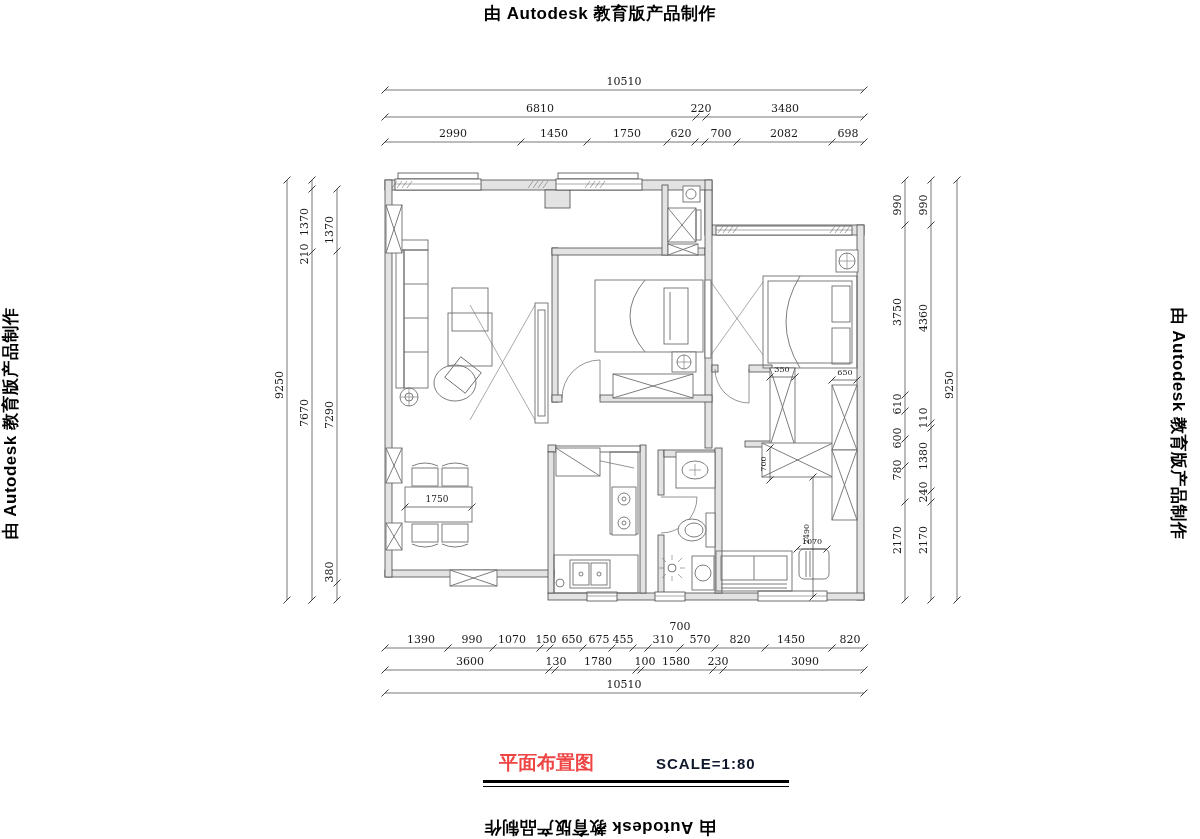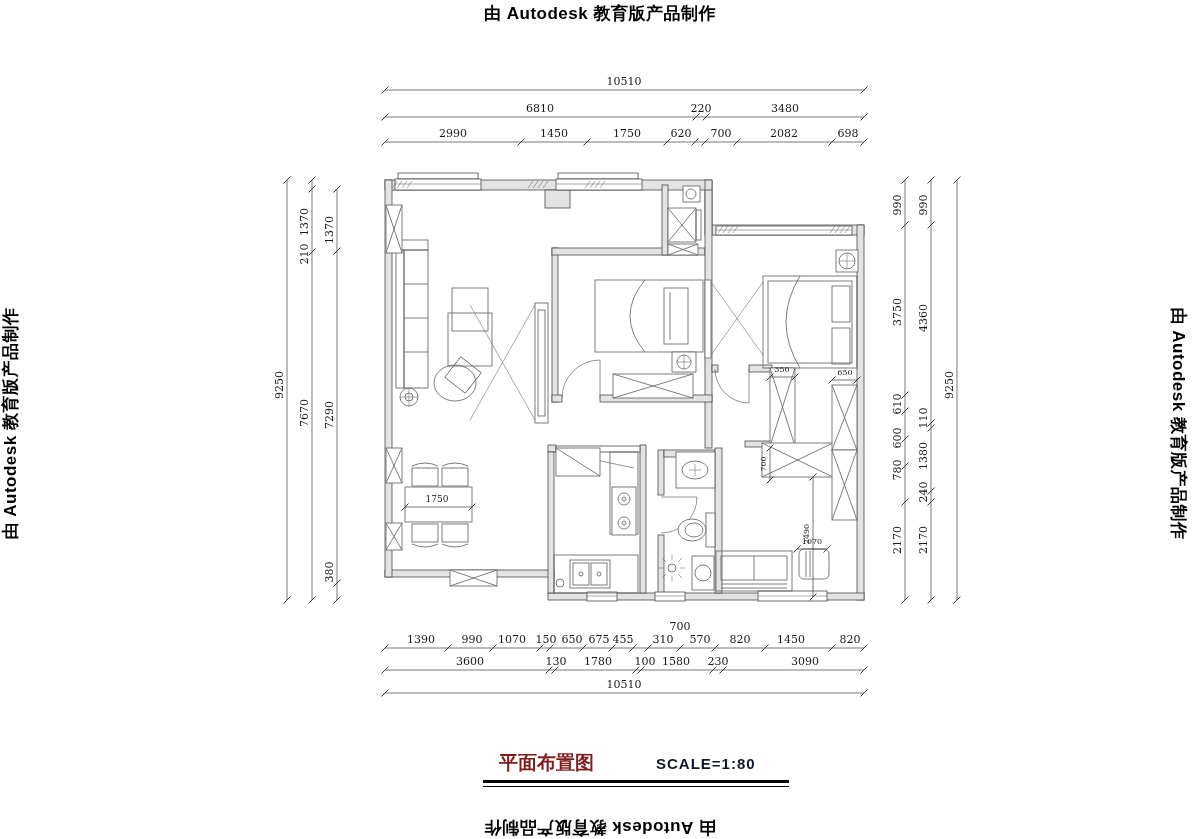--- a/index.html
+++ b/index.html
@@ -7,21 +7,21 @@
          font-family:"Liberation Sans",sans-serif;}
   .border-text{position:absolute;font-weight:bold;font-size:17px;color:#000;white-space:nowrap;
                letter-spacing:0.5px;}
   #bt-top{left:50%;top:2px;transform:translateX(-50%);}
   #bt-bottom{left:50%;bottom:0px;transform:translateX(-50%) rotate(180deg);}
   #bt-left{left:-125px;top:412px;transform:rotate(-90deg);transform-origin:center;position:absolute;width:280px;text-align:center;margin-left:-12px;}
   #bt-left{left:-118px;}
   #bt-right{right:-118px;top:412px;transform:rotate(90deg);transform-origin:center;position:absolute;width:280px;text-align:center;}
   #titleblock{position:absolute;left:483px;top:750px;width:306px;}
   #titleblock .row{display:flex;align-items:baseline;}
-  #tb-title{font-size:19px;font-weight:bold;color:#7f1d1d;margin-left:16px;}
+  #tb-title{font-size:19px;font-weight:bold;color:#ef4444;margin-left:16px;}
   #tb-scale{font-size:15px;font-weight:bold;color:#0f172a;margin-left:62px;letter-spacing:1px;}
   #tb-underline{height:3px;background:#000;margin-top:4px;}
   #tb-underline2{height:1px;background:#000;margin-top:3px;}
   svg text{font-family:"DejaVu Serif","Liberation Serif",serif;fill:#1a1a1a;}
   .wall{fill:#e3e3e3;stroke:#4a4a4a;stroke-width:0.8;}
   .furn{fill:none;stroke:#6e6e6e;stroke-width:0.9;}
   .furnW{fill:#ffffff;stroke:#6e6e6e;stroke-width:0.9;}
   .door{fill:none;stroke:#7a7a7a;stroke-width:0.8;}
   .win{fill:#ffffff;stroke:#4a4a4a;stroke-width:0.8;}
   .thin{stroke:#6e6e6e;stroke-width:0.6;fill:none;}

